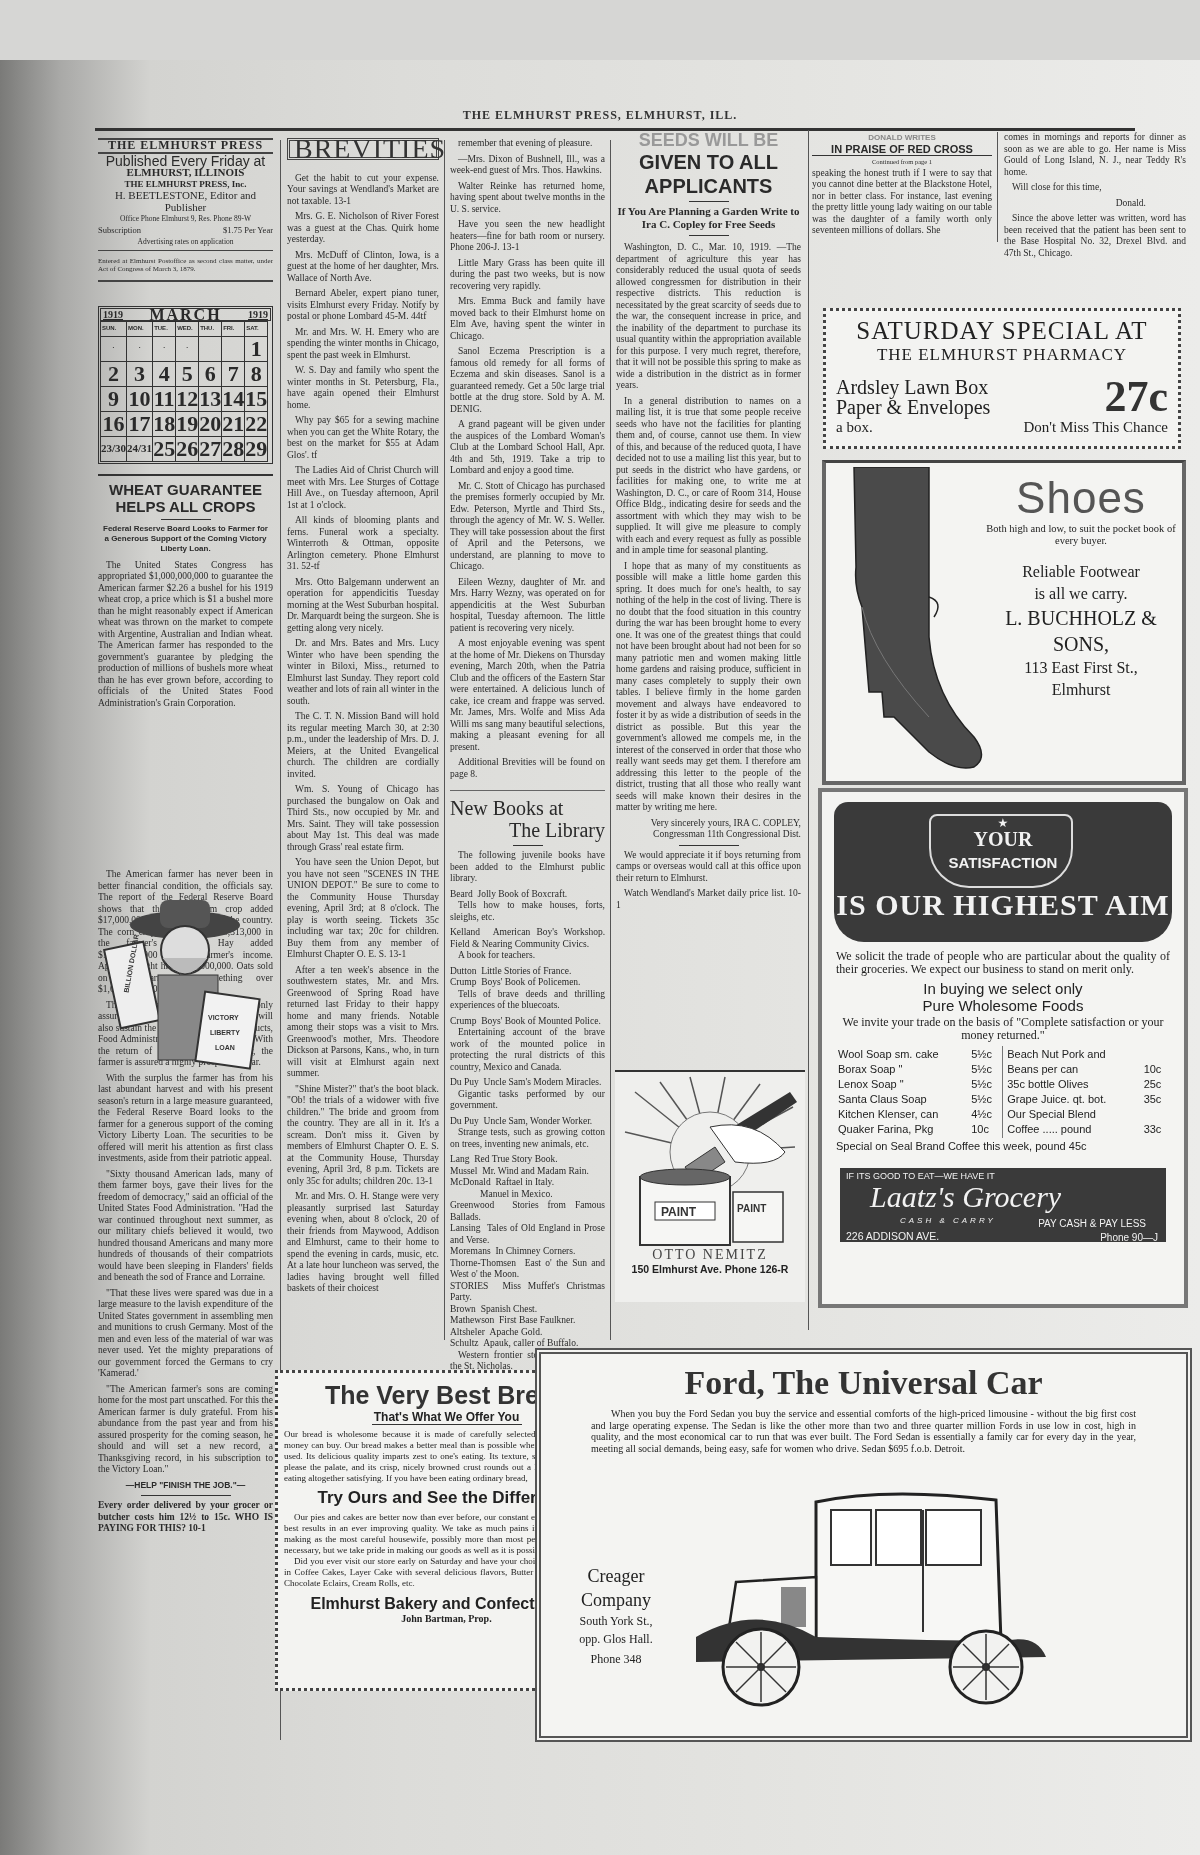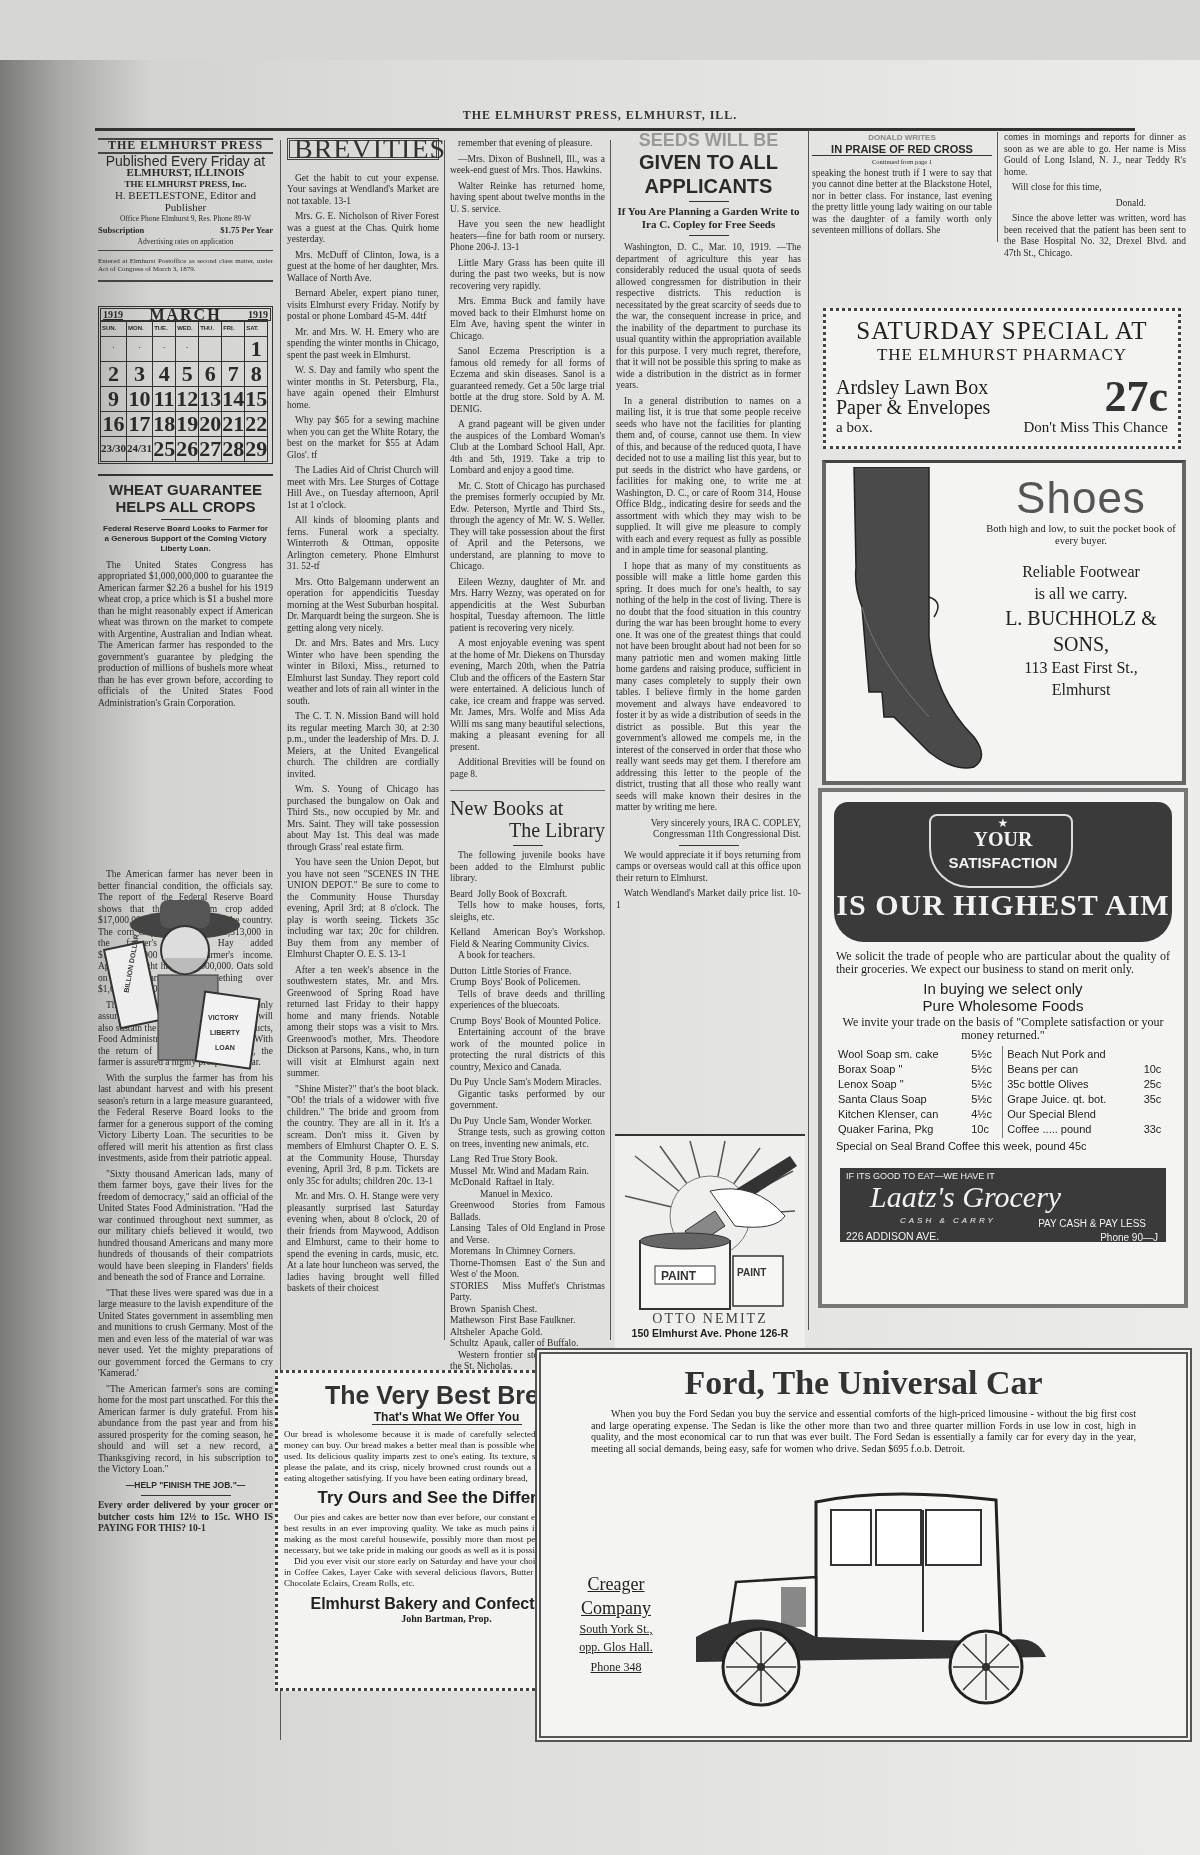--- a/index.html
+++ b/index.html
@@ -37,21 +37,21 @@
   <div class="masthead">THE ELMHURST PRESS, ELMHURST, ILL.</div>
   <div class="rule" style="left:95px;top:68px;width:1040px;height:3px;"></div>
 
   <div class="col" style="left:98px;top:78px;width:175px;">
     <div class="center bold" style="font-size:12px;letter-spacing:1px;border-top:2px solid #444;border-bottom:2px solid #444;margin-bottom:2px;">THE ELMHURST PRESS</div>
     <div class="center sans" style="font-size:14px;">Published Every Friday at</div>
     <div class="center bold" style="font-size:11px;">ELMHURST, ILLINOIS</div>
     <div class="center bold" style="font-size:9px;">THE ELMHURST PRESS, Inc.</div>
     <div class="center" style="font-size:11px;">H. BEETLESTONE, Editor and Publisher</div>
     <div class="center" style="font-size:7.5px;">Office Phone Elmhurst 9, Res. Phone 89-W</div>
-    <div style="display:flex;justify-content:space-between;font-size:8.5px;font-weight:bold;">
+    <div style="display:flex;justify-content:space-between;font-size:8.5px;font-weight:normal;">
       <span>Subscription</span>
       <span>$1.75 Per Year</span>
     </div>
     <div class="center" style="font-size:7.5px;border-bottom:1px solid #444;padding-bottom:2px;">Advertising rates on application</div>
     <div style="font-size:7px;line-height:8.5px;margin-top:6px;border-bottom:2px solid #444;padding-bottom:6px;">Entered at Elmhurst Postoffice as second class matter, under Act of Congress of March 3, 1879.</div>
 
     <div style="margin-top:24px;border:1px solid #333;padding:1px;">
       <div style="display:flex;justify-content:space-between;align-items:center;border:1px solid #333;padding:0 2px;">
         <span style="font-size:10px;font-weight:bold;text-decoration:underline;">1919</span>
         <span style="font-size:16px;font-weight:bold;letter-spacing:2px;text-decoration:underline;">MARCH</span>
@@ -231,21 +231,21 @@
     <div style="margin:3px auto 6px;width:40px;border-top:1px solid #333;"></div>
     <p>Washington, D. C., Mar. 10, 1919. —The department of agriculture this year has considerably reduced the usual quota of seeds allowed congressmen for distribution in their respective districts. This reduction is necessitated by the great scarcity of seeds due to the war, the consequent increase in price, and the inability of the department to purchase its usual quantity within the appropriation available for this purpose. I very much regret, therefore, that it will not be possible this spring to make as wide a distribution in the district as in former years.</p>
     <p>In a general distribution to names on a mailing list, it is true that some people receive seeds who have not the facilities for planting them and, of course, cannot use them. In view of this, and because of the reduced quota, I have decided not to use a mailing list this year, but to put seeds in the district who have gardens, or facilities for making one, to write me at Washington, D. C., or care of Room 314, House Office Bldg., indicating desire for seeds and the assortment with which they may wish to be supplied. It will give me pleasure to comply with each and every request as fully as possible and in ample time for seasonal planting.</p>
     <p>I hope that as many of my constituents as possible will make a little home garden this spring. It does much for one's health, to say nothing of the help in the cost of living. There is no doubt that the food situation in this country during the war has been brought home to every one. It was one of the greatest things that could not have been brought about had not been for so many patriotic men and women making little home gardens and raising produce, sufficient in many cases completely to supply their own tables. I believe firmly in the home garden movement and always have endeavored to foster it by as wide a distribution of seeds in the district as possible. But this year the government's allowed me compels me, in the interest of the conserved in order that those who really want seeds may get them. I therefore am addressing this letter to the people of the district, trusting that all those who really want seeds will make known their desires in the matter by writing me here.</p>
     <p style="text-align:right;">Very sincerely yours, IRA C. COPLEY, Congressman 11th Congressional Dist.</p>
     <div style="margin:4px auto;width:60px;border-top:1px solid #333;"></div>
     <p>We would appreciate it if boys returning from camps or overseas would call at this office upon their return to Elmhurst.</p>
     <p>Watch Wendland's Market daily price list. 10-1</p>
   </div>
 
-  <div style="position:absolute;left:615px;top:1074px;width:190px;height:230px;border-top:2px solid #333;background:#efefed;">
+  <div style="position:absolute;left:615px;top:1010px;width:190px;height:230px;border-top:2px solid #333;background:#efefed;">
     <svg class="icon-svg" width="190" height="175" viewBox="0 0 190 175">
       <g stroke="#555" stroke-width="1.5">
         <line x1="95" y1="80" x2="20" y2="20"></line>
           <line x1="95" y1="80" x2="45" y2="10"></line>
         <line x1="95" y1="80" x2="75" y2="5"></line>
           <line x1="95" y1="80" x2="110" y2="5"></line>
         <line x1="95" y1="80" x2="145" y2="12"></line>
           <line x1="95" y1="80" x2="178" y2="35"></line>
         <line x1="95" y1="80" x2="10" y2="60"></line>
           <line x1="95" y1="80" x2="180" y2="75"></line>
@@ -405,21 +405,21 @@
     <div class="center" style="font-size:17px;font-weight:bold;margin:4px 0;font-family:'Liberation Sans',sans-serif;">Try Ours and See the Difference</div>
     <div style="font-size:9px;line-height:11px;text-align:justify;text-indent:10px;">Our pies and cakes are better now than ever before, our constant efforts to produce the best results in an ever improving quality. We take as much pains in our pies and cake making as the most careful housewife, possibly more than most people might consider necessary, but we take pride in making our goods as well as it is possible.</div>
     <div style="font-size:9px;line-height:11px;text-align:justify;text-indent:10px;">Did you ever visit our store early on Saturday and have your choice of the big variety in Coffee Cakes, Layer Cake with several delicious flavors, Butter Cream Layer Cake, Chocolate Eclairs, Cream Rolls, etc.</div>
     <div class="center" style="font-size:16px;font-weight:bold;margin-top:6px;font-family:'Liberation Sans',sans-serif;">Elmhurst Bakery and Confectionery</div>
     <div class="center bold" style="font-size:10px;">John Bartman, Prop.</div>
   </div>
 
   <div class="box" style="left:535px;top:1288px;width:645px;height:382px;border:6px double #555;">
     <div class="center" style="font-size:34px;font-weight:bold;margin-top:10px;color:#333;">Ford, The Universal Car</div>
     <div style="font-size:10px;line-height:11.5px;text-align:justify;margin:6px 50px 0;text-indent:20px;">When you buy the Ford Sedan you buy the service and essential comforts of the high-priced limousine - without the big first cost and large operating expense. The Sedan is like the other more than two and three quarter million Fords in use low in cost, high in quality, and the most economical car to run that was ever built. The Ford Sedan is essentially a family car for every day in the year, meeting all social demands, being easy, safe for women who drive. Sedan $695 f.o.b. Detroit.</div>
-    <div style="position:absolute;left:20px;top:218px;width:110px;text-align:center;text-decoration:underline;">
+    <div style="position:absolute;left:20px;top:210px;width:110px;text-align:center;">
       <div style="font-size:18px;line-height:24px;">Creager</div>
       <div style="font-size:18px;line-height:24px;">Company</div>
       <div style="font-size:12px;line-height:18px;">South York St.,</div>
       <div style="font-size:12px;line-height:18px;">opp. Glos Hall.</div>
       <div style="font-size:12px;line-height:22px;">Phone 348</div>
     </div>
     <svg class="icon-svg" width="380" height="230" viewBox="0 0 380 230" style="position:absolute;left:145px;top:128px;">
       <path d="M130 20 Q200 5 310 18 L315 160 L130 160 Z" fill="#f7f7f5" stroke="#222" stroke-width="3"></path>
       <rect x="145" y="28" width="40" height="55" fill="#fff" stroke="#333" stroke-width="2"></rect>
       <rect x="190" y="28" width="45" height="55" fill="#fff" stroke="#333" stroke-width="2"></rect>

